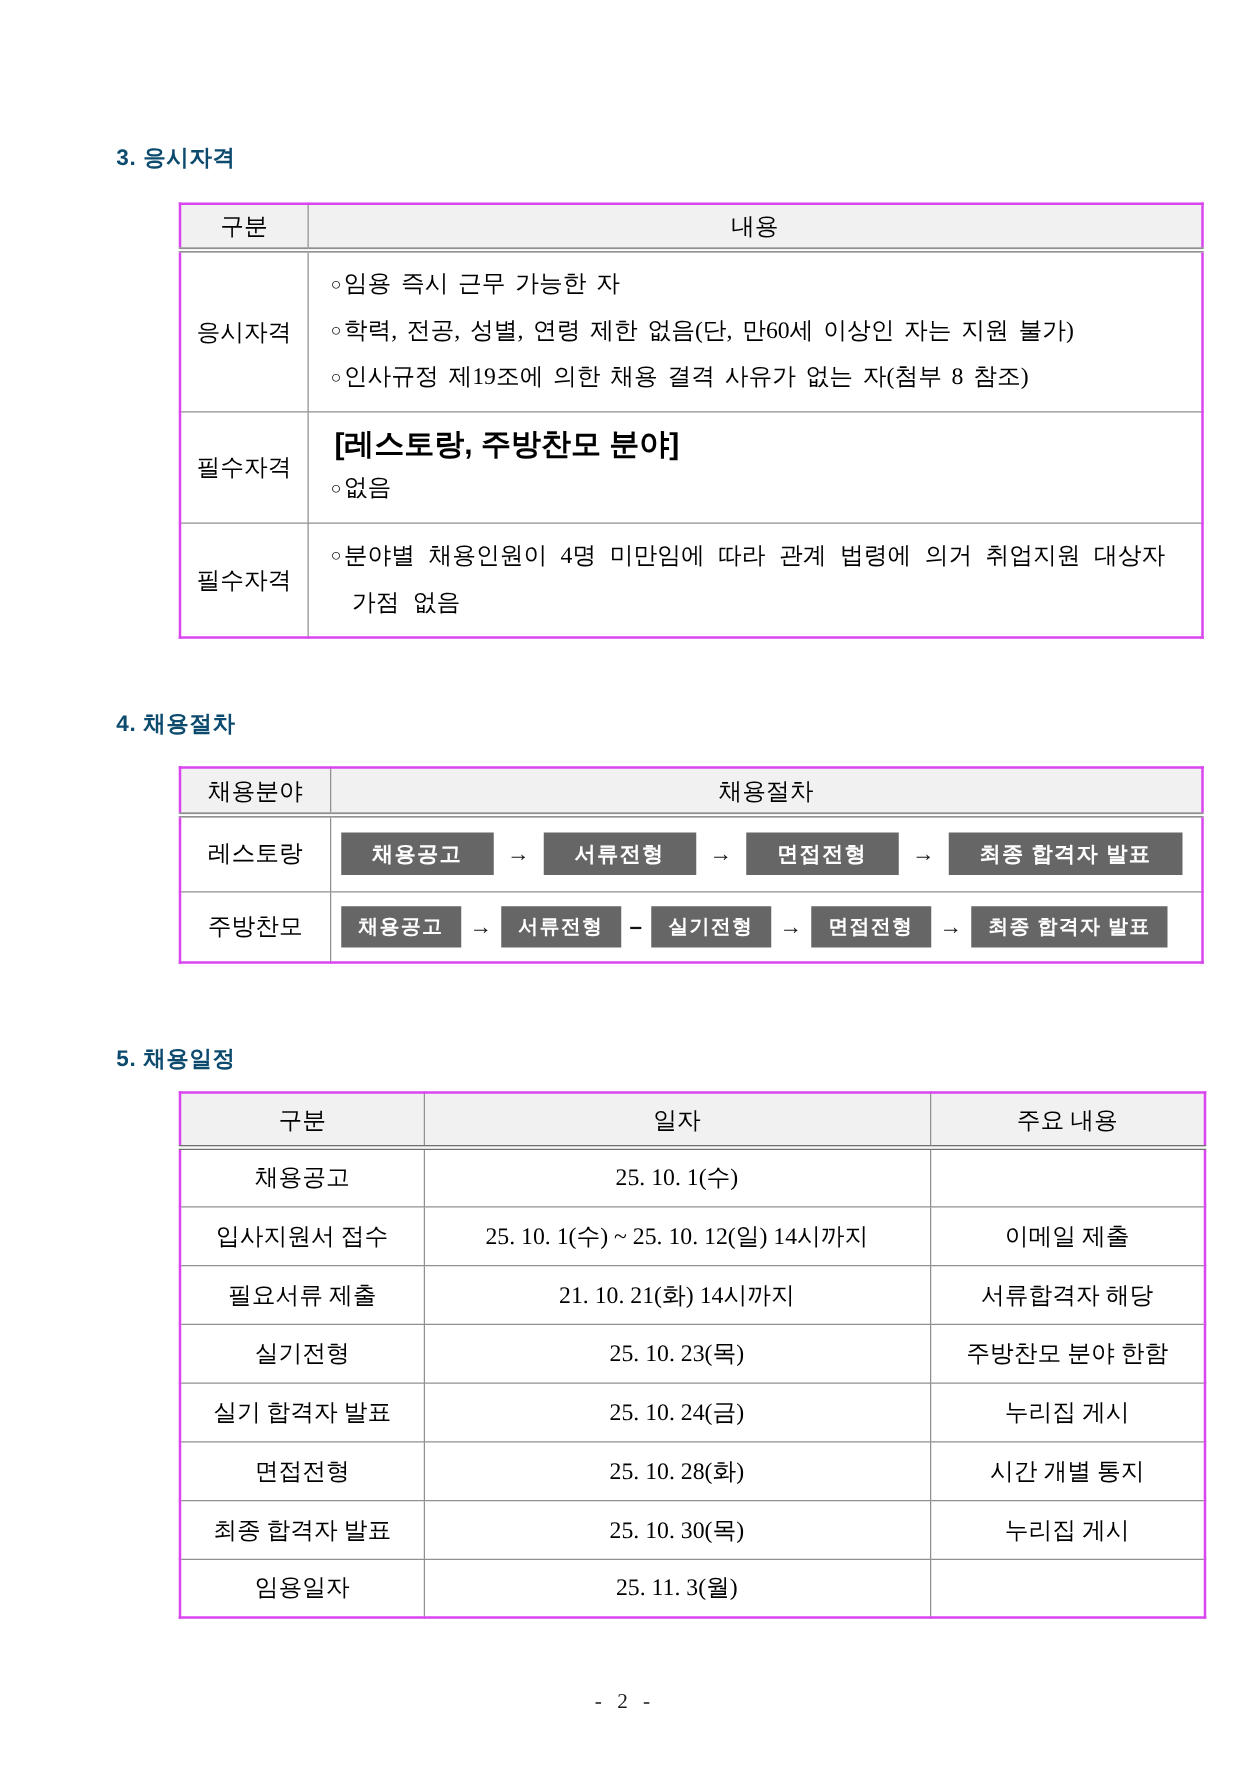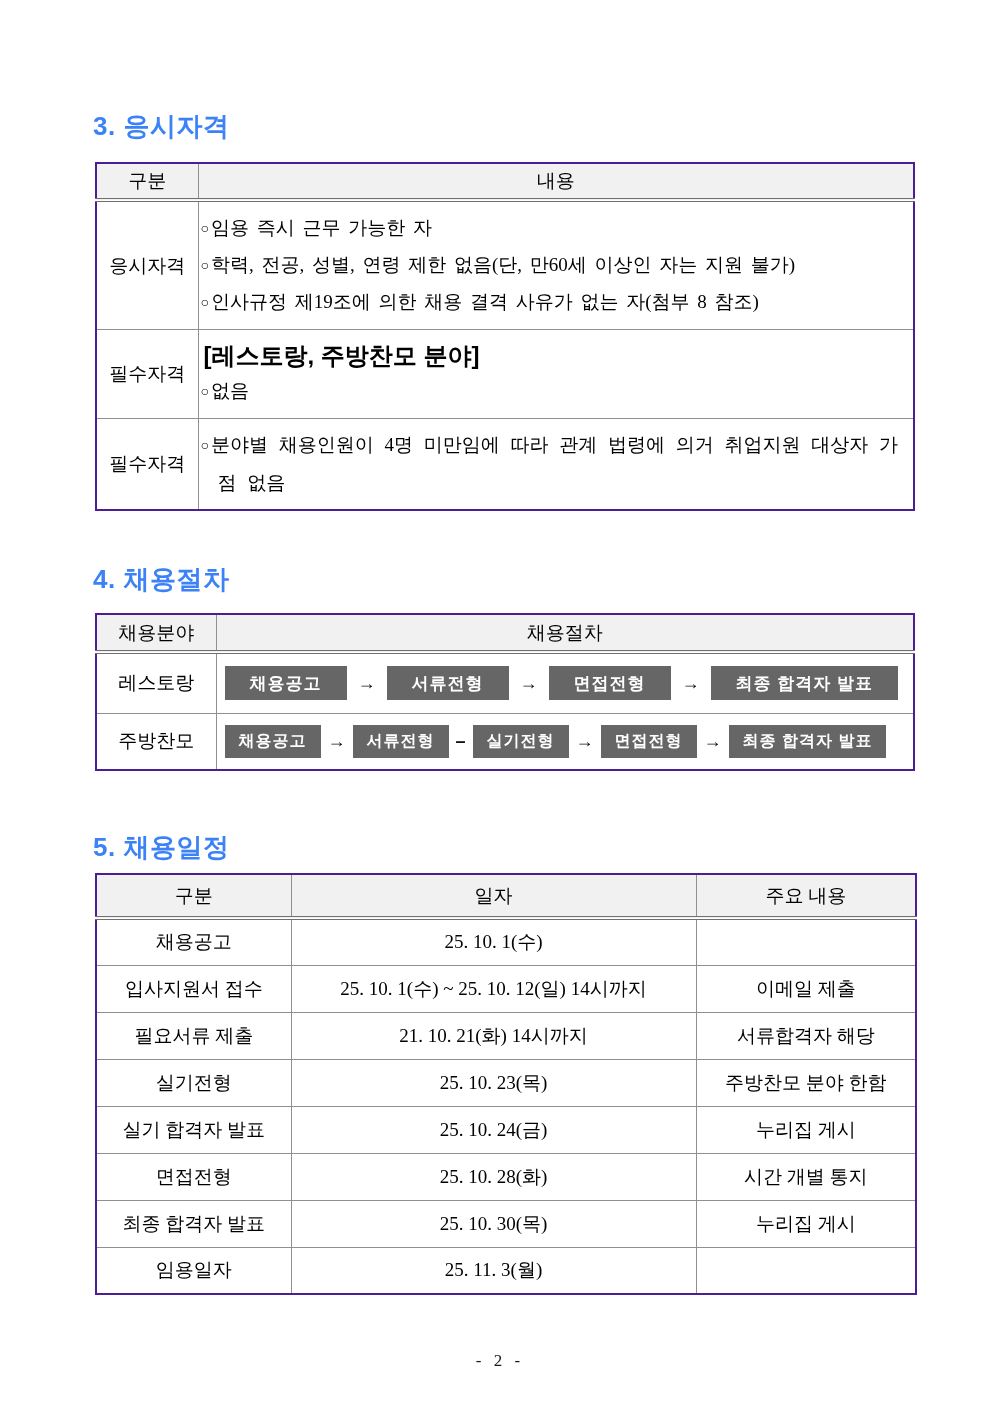--- a/index.html
+++ b/index.html
@@ -11,50 +11,50 @@
     background: #ffffff;
     font-family: "Liberation Serif", serif;
     color: #000000;
     overflow: hidden;
   }
   .content { margin-left: 95px; width: 820px; }
 
   .section-title {
     font-family: "Liberation Sans", sans-serif;
     font-weight: 800;
-    font-size: 26px;
+    font-size: 18px;
     line-height: 32px;
-    color: #3b82f6;
+    color: #0c4a6e;
     margin-left: -2px;
     letter-spacing: 0.5px;
   }
   .spacer-top { height: 110px; }
 
   table {
     border-collapse: collapse;
     table-layout: fixed;
     width: 820px;
     font-size: 19px;
     color: #000000;
   }
-  table { border: 2px solid #4c1d95; }
+  table { border: 2px solid #d946ef; margin-left: 48px; }
   th, td { border: 1px solid #909090; }
   thead th {
     background: #f1f1f1;
     font-weight: normal;
     text-align: center;
     border-bottom: 4px double #6f6f6f;
   }
   td.label-cell { text-align: center; vertical-align: middle; }
 
   
   .tbl-qual { margin-top: 20px; }
   .tbl-qual thead th { height: 37px; }
   .tbl-qual .col-label { width: 102px; }
-  .tbl-qual td.content-cell { padding: 8px 10px 8px 2px; vertical-align: middle; }
+  .tbl-qual td.content-cell { padding: 8px 10px 8px 18px; vertical-align: middle; }
   .bullet-line { line-height: 35px; word-spacing: 3px; }
   .hang { padding-left: 17px; text-indent: -17px; word-spacing: 6px; line-height: 36px; }
   .bullet { font-size: 14px; position: relative; top: -1px; margin-right: 2px; }
   .bold-gothic {
     font-family: "Liberation Sans", sans-serif;
     font-weight: 700;
     font-size: 24px;
     line-height: 35px;
     padding-left: 3px;
   }

